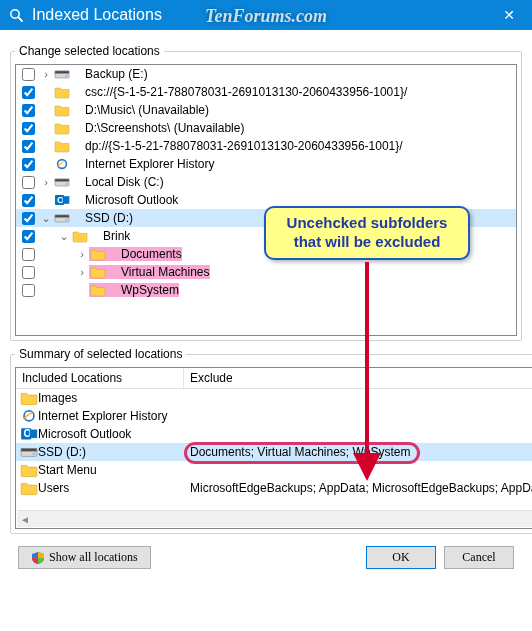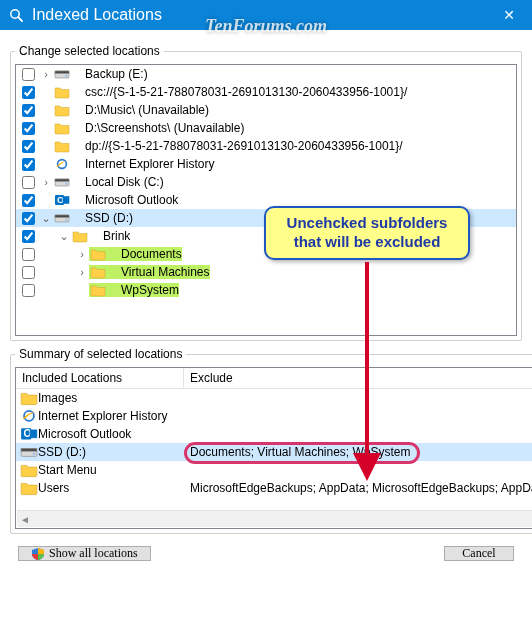--- a/index.html
+++ b/index.html
@@ -23,21 +23,21 @@
     position: relative;
   }
   .titlebar .sys-icon { width: 16px; height: 16px; margin-right: 8px; }
   .titlebar .title { font-size: 16px; }
   .titlebar .close {
     position: absolute; right: 0; top: 0; width: 46px; height: 30px;
     display: flex; align-items: center; justify-content: center;
     color: #fff; font-size: 14px; cursor: default;
   }
   .watermark {
-    position: absolute; top: 16px; left: 0; width: 100%; text-align: center;
+    position: absolute; top: 6px; left: 0; width: 100%; text-align: center;
     font: italic 700 18px "Segoe UI"; color: rgba(255,255,255,0.78);
     text-shadow: 0 0 4px rgba(0,0,0,0.4); pointer-events: none;
   }
   .client {
     padding: 10px;
   }
   fieldset.group {
     border: 1px solid #cfcfcf;
     border-radius: 2px;
     margin: 4px 0 6px 0;
@@ -62,21 +62,21 @@
   }
   .row.selected { background: #cde8ff; }
   .row .chk { margin: 0 4px 0 6px; width: 13px; height: 13px; accent-color: #0078d7; }
   .row .expander {
     width: 14px; display: inline-flex; justify-content: center; color: #666; font-size: 11px;
     user-select: none;
   }
   .row .glyph { width: 18px; display: inline-flex; justify-content: center; }
   .row .glyph svg { width: 16px; height: 14px; }
   .row .label { padding-left: 14px; }
-  .row.hl .glyph, .row.hl .label { background: #bef264; }
+  .row.hl .glyph, .row.hl .label { background: #f9a8d4; }
   .spacer { display: inline-block; height: 1px; }
 
   .summary-box {
     border: 1px solid #828790;
     background: #fff;
     height: 162px;
     overflow: auto;
     font-size: 12px;
     position: relative;
   }
@@ -111,21 +111,21 @@
 
   .footer {
     display: flex; align-items: center; padding: 6px 8px 0 8px;
   }
   .btn {
     font: 12px "Segoe UI";
     border: 1px solid #adadad;
     background: #e1e1e1;
     padding: 3px 12px;
     min-width: 70px;
-    height: 15px;
+    height: 23px;
     display: inline-flex; align-items: center; justify-content: center;
     gap: 4px;
     cursor: default;
   }
   .btn.primary { border-color: #0078d7; }
   .shield { width: 14px; height: 14px; }
   .gap { flex: 1; }
 
   
   .callout {
@@ -440,20 +440,23 @@
       <svg class="shield" viewBox="0 0 14 14">
         <path d="M7 1 L13 3 V7 C13 10 10 12.5 7 13 C4 12.5 1 10 1 7 V3 Z" fill="#2b7cd3"></path>
         <path d="M7 1 L13 3 V7 H7 Z" fill="#ffb300"></path>
         <path d="M7 7 H1 V3 L7 1 Z" fill="#5bbf4a" opacity="0"></path>
         <path d="M7 7 V13 C4 12.5 1 10 1 7 Z" fill="#e23838"></path>
         <path d="M7 7 H13 C13 10 10 12.5 7 13 Z" fill="#5bbf4a"></path>
       </svg>
       <span>Show all locations</span>
     </button>
     <span class="gap"></span>
+    <button class="btn primary">
+        <span>OK</span>
+      </button>
     <span style="width:8px"></span>
     <button class="btn">
         <span>Cancel</span>
       </button>
   </div>
 </div>
 
 <div class="callout">
   <span>Uncehcked subfolders that will be excluded</span>
 </div>

